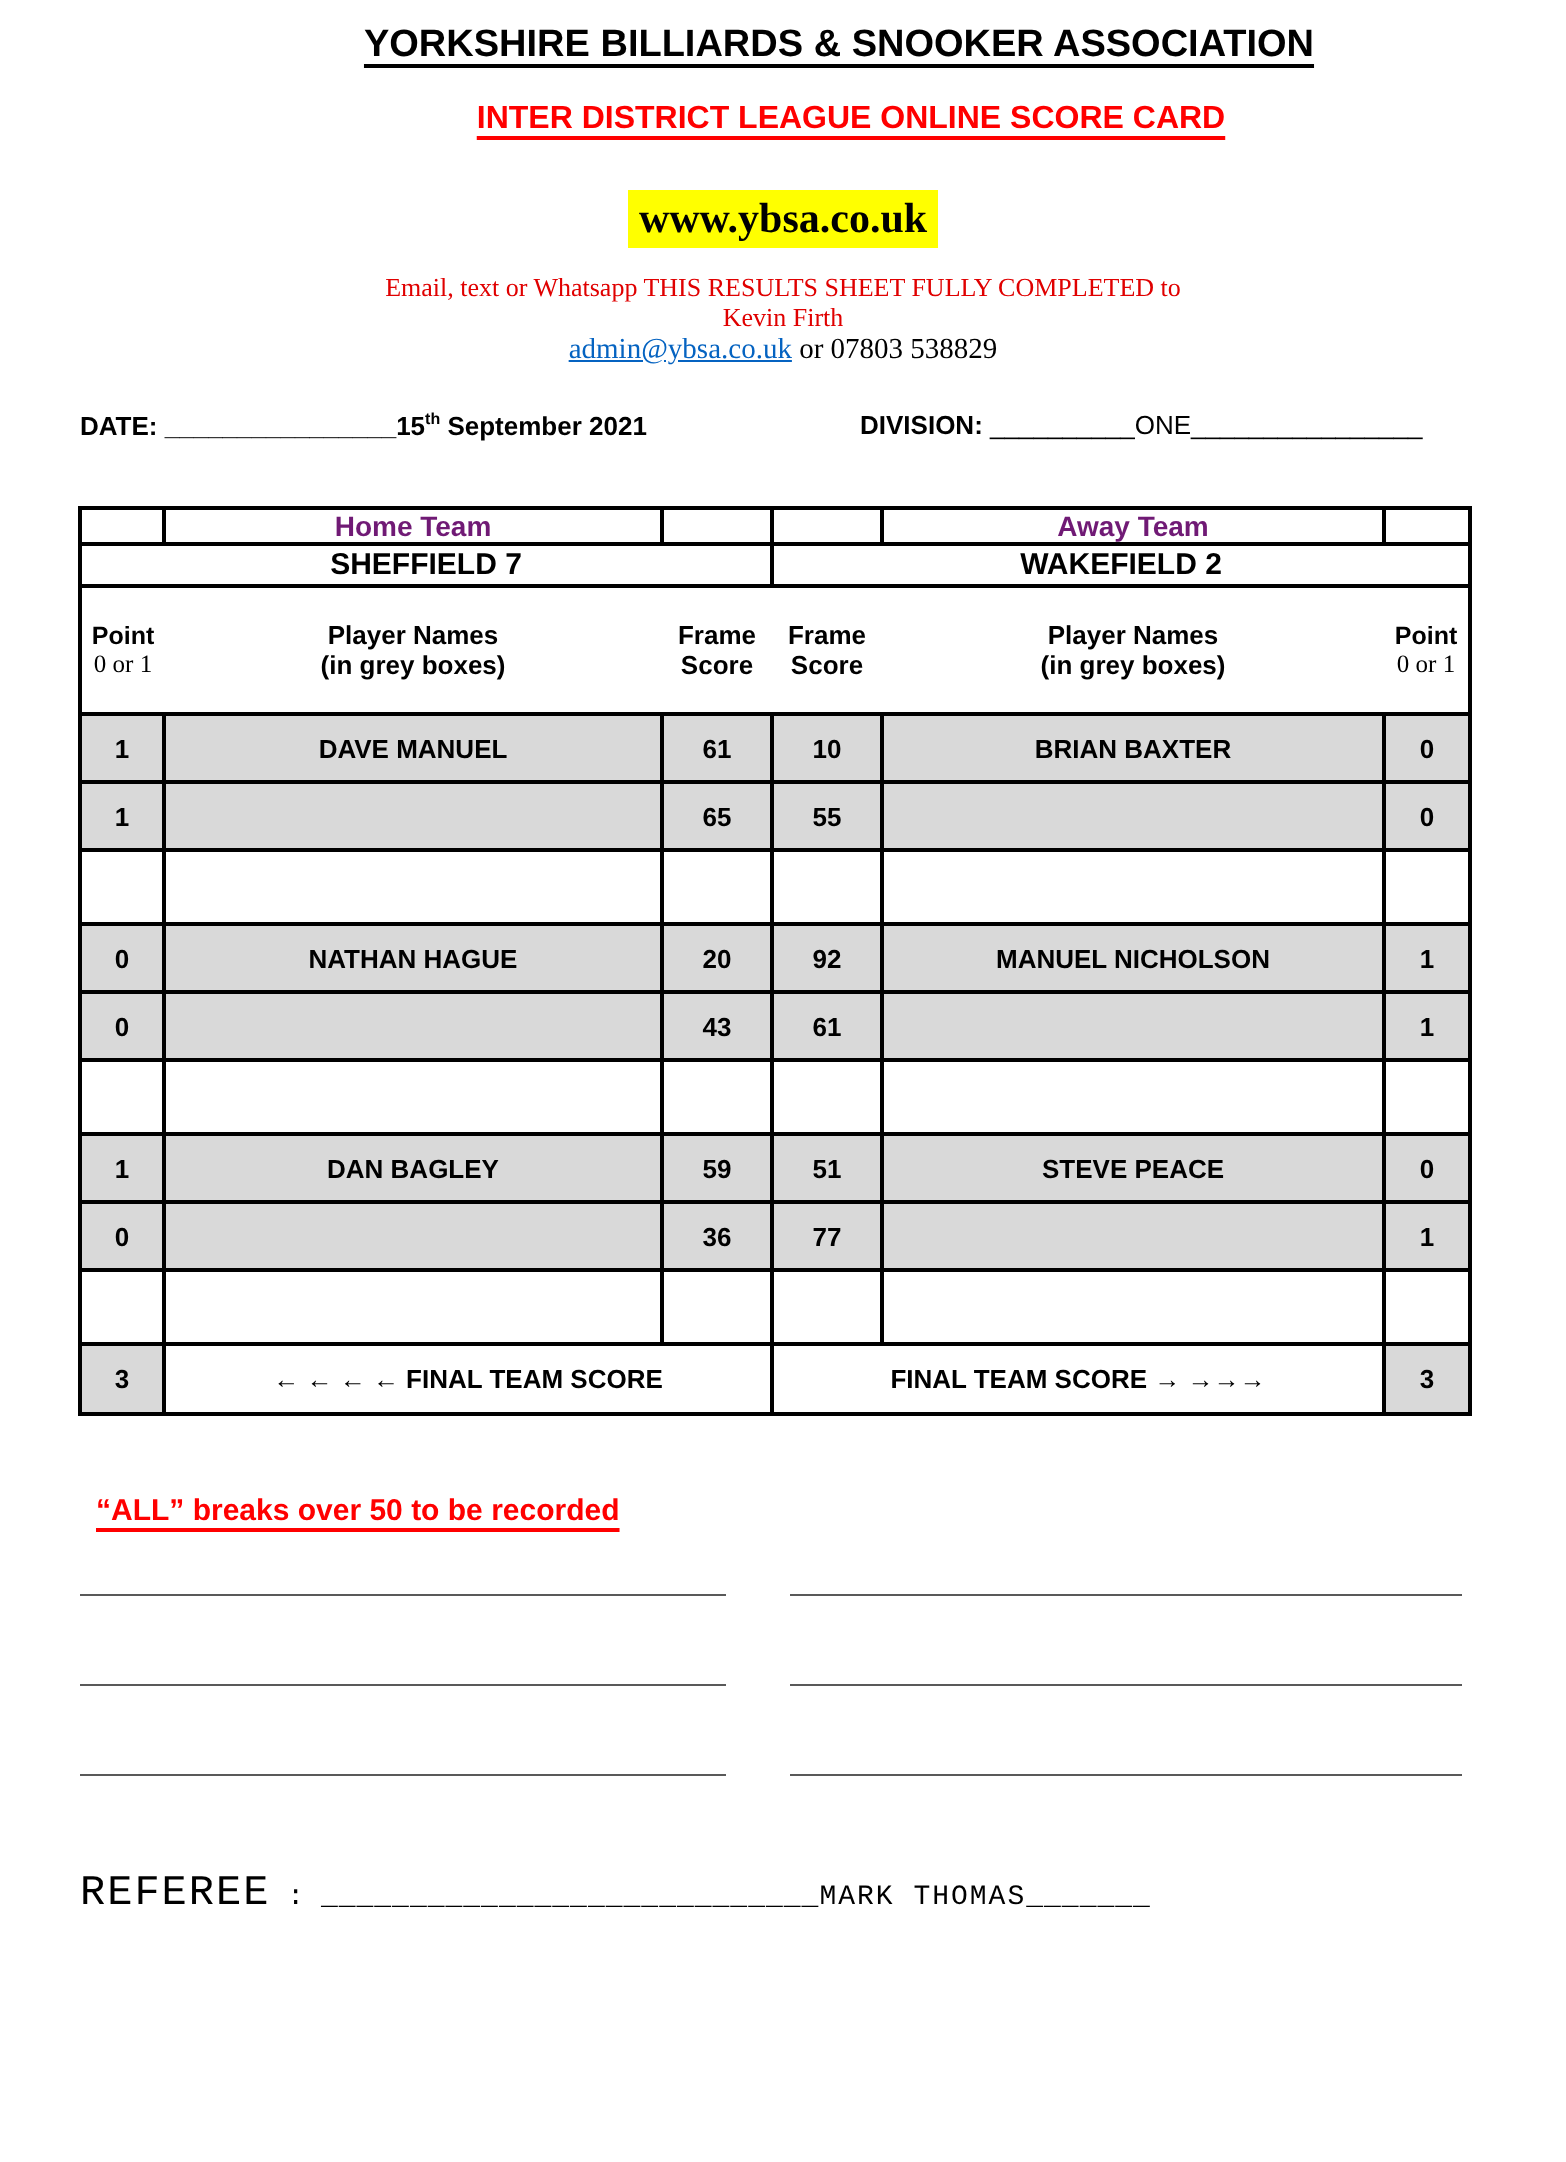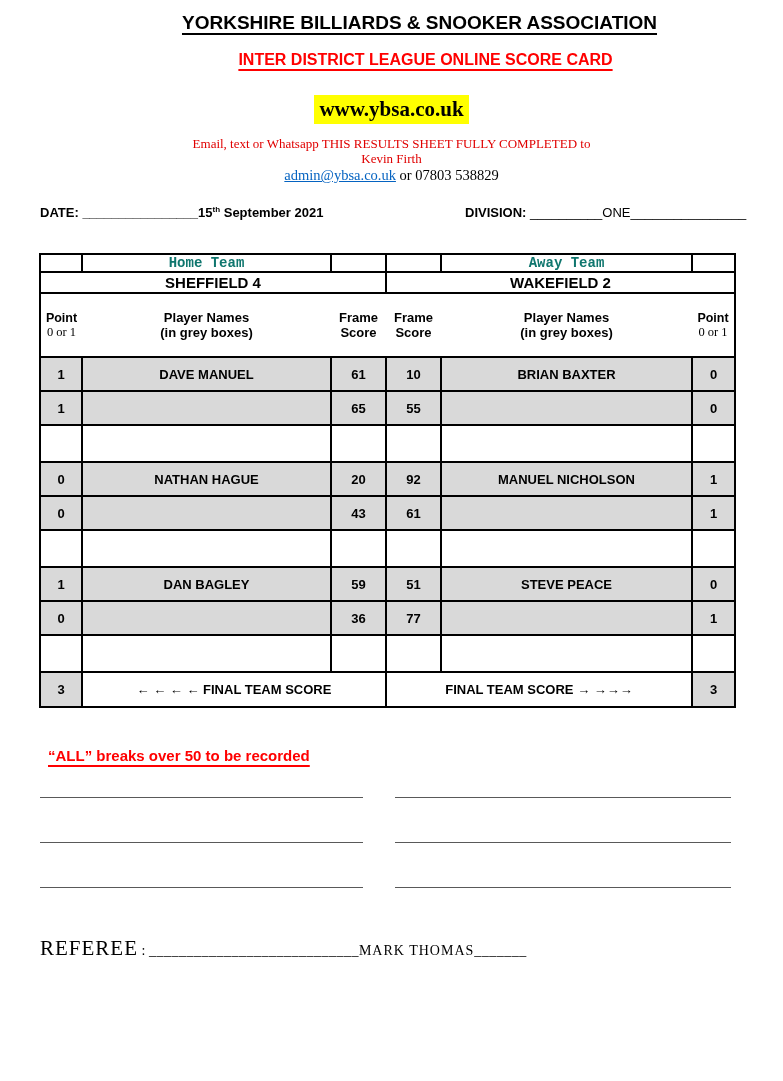--- a/index.html
+++ b/index.html
@@ -33,32 +33,32 @@
   .contact-l1,.contact-l2{
     color:#E00000;font-weight:normal;font-size:13px;line-height:15px;
   }
   .contact-l3{font-size:14.5px;line-height:19px;color:#000;}
   .email-link{color:#0563C1;text-decoration:underline;}
   
   .meta{position:absolute;top:205px;left:0;width:100%;font-size:13px;height:20px;}
   .date-part{position:absolute;left:40px;font-weight:bold;}
   .date-part sup{font-size:8px;}
   .division-part{position:absolute;left:430px;}
-  .division-label{font-weight:bold;margin-left:35px;}
+  .division-label{font-weight:bold;}
   
   .score-table{
     position:absolute;top:253px;left:39px;
     border-collapse:collapse;table-layout:fixed;width:695px;
   }
   .score-table td{
     border:2px solid #000;padding:0;text-align:center;
     font-weight:bold;font-size:13px;overflow:hidden;white-space:nowrap;
   }
   .row-teamhdr td{height:15px;font-size:14px;}
-  .team-label{color:#0f766e;font-family:Liberation Mono, monospace;}
+  .team-label{color:#701a75;}
   .row-teamname td{height:19px;font-size:15px;}
   .row-colhead td{
     height:62px;border-left:none;border-right:none;vertical-align:middle;
   }
   .row-colhead td:first-child{border-left:2px solid #000;}
   .row-colhead td:last-child{border-right:2px solid #000;}
   .colhead-sub-serif{font-family:"Liberation Serif", serif;font-weight:normal;font-size:12.5px;display:block;}
   .colhead-point{font-size:12.5px;display:block;}
   .frame-l{text-align:right;padding-right:2px;}
   .frame-r{text-align:left;padding-left:5px;}
@@ -74,21 +74,21 @@
     color:#FF0000;font-weight:bold;font-size:15px;
     text-decoration:underline;text-decoration-thickness:2px;text-underline-offset:4px;
   }
   .break-line{position:absolute;height:0;border-top:1.5px solid #595959;}
   .bl-l{left:40px;width:323px;}
   .bl-r{left:395px;width:336px;}
   .bl-y1{top:797px;}  .bl-y2{top:842px;}  .bl-y3{top:887px;}
   
   .referee{
     position:absolute;top:936px;left:40px;
-    font-family:Liberation Serif, serif;font-size:14px;white-space:nowrap;text-align:center;
+    font-family:Liberation Mono, monospace;font-size:14px;white-space:nowrap;text-align:center;
   }
   .ref-label{font-size:21px;letter-spacing:1px;}
   .ref-colon{font-size:14px;}
   .ref-blank{font-size:14px;letter-spacing:0.5px;}
   .ref-name{font-size:14px;letter-spacing:1px;}
 </style>
 </head>
 <body>
 
 <div class="page">
@@ -123,21 +123,21 @@
     <tbody>
       <tr class="row-teamhdr">
         <td></td>
         <td class="team-label">Home Team</td>
         <td></td>
         <td></td>
         <td class="team-label">Away Team</td>
         <td></td>
       </tr>
       <tr class="row-teamname">
-        <td colspan="3">SHEFFIELD 4</td>
+        <td colspan="3">SHEFFIELD 7</td>
         <td colspan="3">WAKEFIELD 2</td>
       </tr>
       <tr class="row-colhead">
         <td>
             <span class="colhead-point">Point</span>
             <span class="colhead-sub-serif">0 or 1</span>
           </td>
         <td>
             <span style="display:block">Player Names</span>
             <span style="display:block">(in grey boxes)</span>

